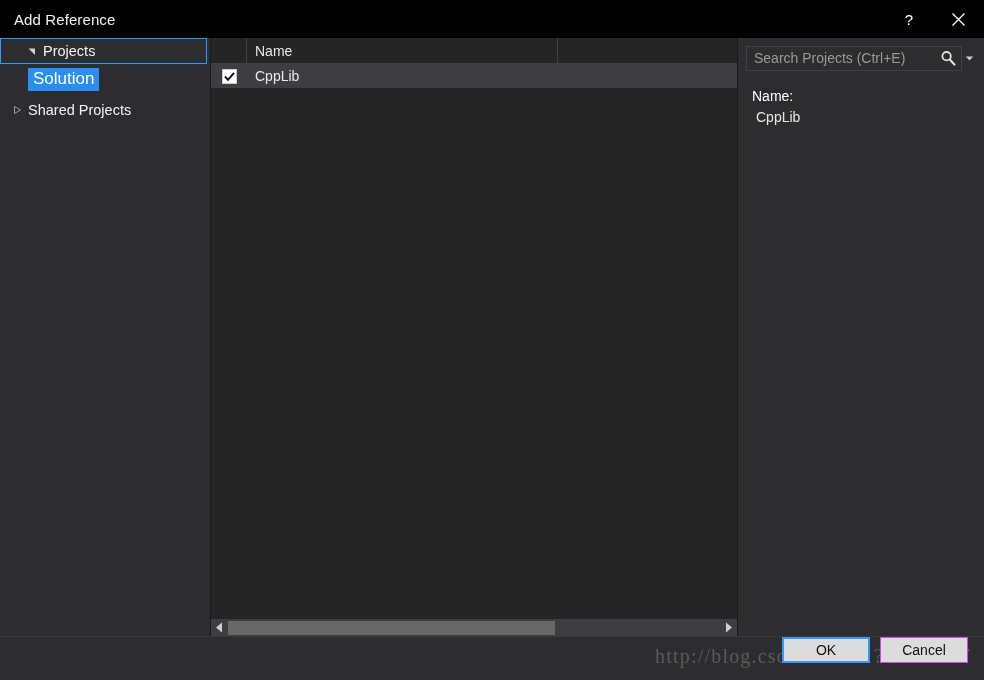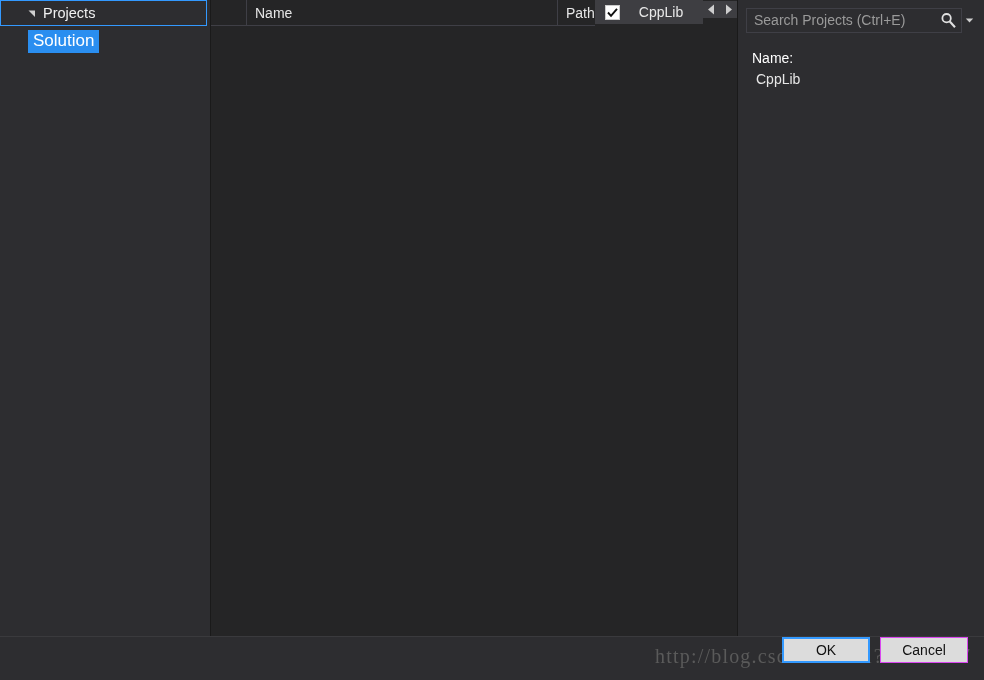--- a/index.html
+++ b/index.html
@@ -85,21 +85,21 @@
     color: #ffffff;
     font-size: 17px;
     padding: 2px 5px 3px 5px;
     line-height: 18px;
   }
   .tree-node.sub { padding-left: 6px; }
 
   
   .center {
     width: 527px; min-width: 527px;
-    display: flex; 
+    display: flex; flex-direction: column;
     background: #252526;
     border-right: 1px solid #1a1a1a;
   }
   .list-head {
     height: 26px; min-height: 26px;
     display: flex; align-items: stretch;
     background: #252526;
     border-bottom: 1px solid #3f3f46;
     color: #e6e6e6; font-size: 14px;
   }
@@ -223,47 +223,67 @@
     white-space: nowrap;
     z-index: 5;
   }
   .footer .btn { position: relative; z-index: 6; }
 </style>
 </head>
 <body>
 
 <div class="dialog">
 
+  <div class="titlebar">
+    <div class="title-text">Add Reference</div>
+    <div class="title-buttons">
+      <div class="tbtn">
+        <span>?</span>
+      </div>
+      <div class="tbtn close">
+        <svg width="15" height="15" viewBox="0 0 15 15">
+          <path d="M1.5 1.5 L13.5 13.5 M13.5 1.5 L1.5 13.5" stroke="#ffffff" stroke-width="1.3" fill="none"></path>
+        </svg>
+      </div>
+    </div>
+  </div>
 
   <div class="body">
 
     <div class="tree">
 
       <div class="tree-node focused">
         <span class="glyph">
           <svg width="10" height="10" viewBox="0 0 10 10">
             <path d="M1.5 2.5 L8 2.5 L8 9 Z" fill="#d0d0d0"></path>
           </svg>
         </span>
         <span>Projects</span>
       </div>
 
       <div class="tree-child">
         <span class="sel">Solution</span>
       </div>
 
+      <div class="tree-node sub">
+        <span class="glyph">
+          <svg width="10" height="10" viewBox="0 0 10 10">
+            <path d="M2.5 1.5 L8.5 5 L2.5 8.5 Z" fill="none" stroke="#9a9a9a" stroke-width="1"></path>
+          </svg>
+        </span>
+        <span>Shared Projects</span>
+      </div>
 
     </div>
 
     <div class="center">
 
       <div class="list-head">
         <div class="hcell chk"></div>
         <div class="hcell name">Name</div>
-        <div class="hcell path">Path</div>
       </div>
 
       <div class="list-rows">
         <div class="row">
           <div class="cell chk">
             <span class="checkbox">
               <svg width="11" height="11" viewBox="0 0 11 11">
                 <path d="M1 5.5 L4 8.8 L10 1.8" stroke="#101010" stroke-width="1.9" fill="none"></path>
               </svg>
             </span>

